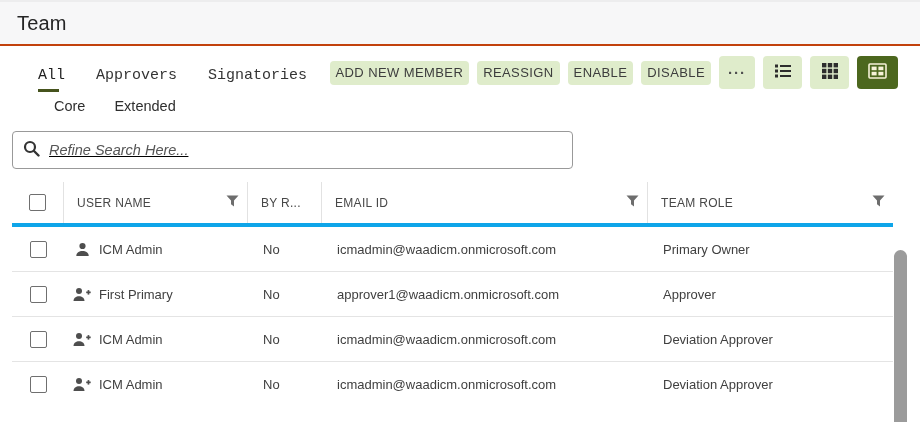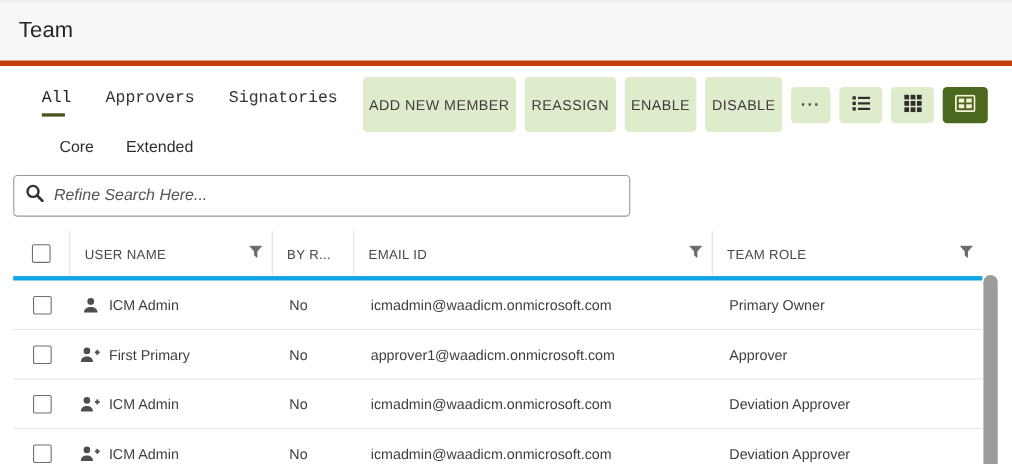--- a/index.html
+++ b/index.html
@@ -11,41 +11,41 @@
     --border-light: #e4e4e4;
     --text-main: #222222;
     --text-soft: #3d3d3d;
   }
   *{box-sizing:border-box;margin:0;padding:0;}
   html,body{background:#fff;}
   body{font-family:"Liberation Sans","DejaVu Sans",sans-serif;}
   .app{position:relative;width:920px;height:422px;background:#fff;overflow:hidden;}
 
   
-  .titlebar{height:60px;background:var(--titlebar-bg);border-top:2px solid #ededee;border-bottom:5px solid #c2410c;display:flex;align-items:center;padding-left:17px;}
+  .titlebar{height:46px;background:var(--titlebar-bg);border-top:2px solid #ededee;border-bottom:2px solid #c2410c;display:flex;align-items:center;padding-left:17px;}
   .titlebar h1{font-size:20px;font-weight:500;color:#252525;letter-spacing:.2px;}
 
   
   .toolbar-row{display:flex;justify-content:space-between;align-items:flex-start;padding:10px 22px 0 38px;}
   .tabs{display:flex;gap:31px;padding-top:11px;font-family:Liberation Mono, monospace;}
   .tab{font-size:15px;color:#343434;cursor:pointer;padding-bottom:8px;position:relative;background:none;border:none;font-family:inherit;}
   .tab.active{color:#1f1f1f;}
   .tab.active::after{content:"";position:absolute;left:0;bottom:0;width:21px;height:3px;background:var(--underline);}
   .actions{display:flex;gap:8px;align-items:center;}
-  .btn{background:var(--btn-green);border:none;border-radius:4px;height:50px;padding:0 6px;font-size:13px;color:var(--text-soft);letter-spacing:.4px;font-family:inherit;cursor:pointer;white-space:nowrap;}
+  .btn{background:var(--btn-green);border:none;border-radius:4px;height:24px;padding:0 6px;font-size:13px;color:var(--text-soft);letter-spacing:.4px;font-family:inherit;cursor:pointer;white-space:nowrap;}
   .iconbtn{background:var(--btn-green);border:none;border-radius:4px;height:33px;width:39px;display:flex;align-items:center;justify-content:center;cursor:pointer;padding:0;}
   .iconbtn.more{width:36px;color:#4f4f4f;font-size:15px;letter-spacing:1px;font-weight:bold;}
   .iconbtn.active{background:var(--accent-dark);width:41px;}
 
   
   .subtabs{display:flex;gap:29px;padding:2px 13px 0 54px;}
   .subtab{font-size:14.5px;color:#2e2e2e;background:none;border:none;font-family:inherit;cursor:pointer;padding:4px 0 10px;}
 
   
-  .searchbox{margin:7px 0 0 12px;width:561px;height:38px;border:1px solid #999;border-radius:4px;display:flex;align-items:center;padding:0 10px;background:#fff;}
+  .searchbox{margin:7px 0 0 12px;width:561px;height:38px;border:1px solid #999;border-radius:4px;display:flex;align-items:center;padding:0 10px;background:#fff;text-decoration:underline;}
   .searchbox svg{flex:0 0 auto;margin-right:9px;}
   .searchbox input{border:none;outline:none;flex:1;font-size:14.5px;font-style:italic;color:#3c3c3c;font-family:inherit;background:transparent;}
   .searchbox input::placeholder{color:#555;opacity:1;}
 
   
   .table{margin:13px 0 0 12px;width:881px;}
   .thead{display:flex;height:45px;align-items:stretch;border-bottom:4px solid #0ea5e9;}
   .hcol{display:flex;align-items:center;font-size:12px;color:#474747;letter-spacing:.3px;padding:0 8px 0 13px;border-right:1px solid #e2e2e2;justify-content:space-between;}
   .hcol:last-child{border-right:none;}
   .hcol .lbl{white-space:nowrap;overflow:hidden;}

